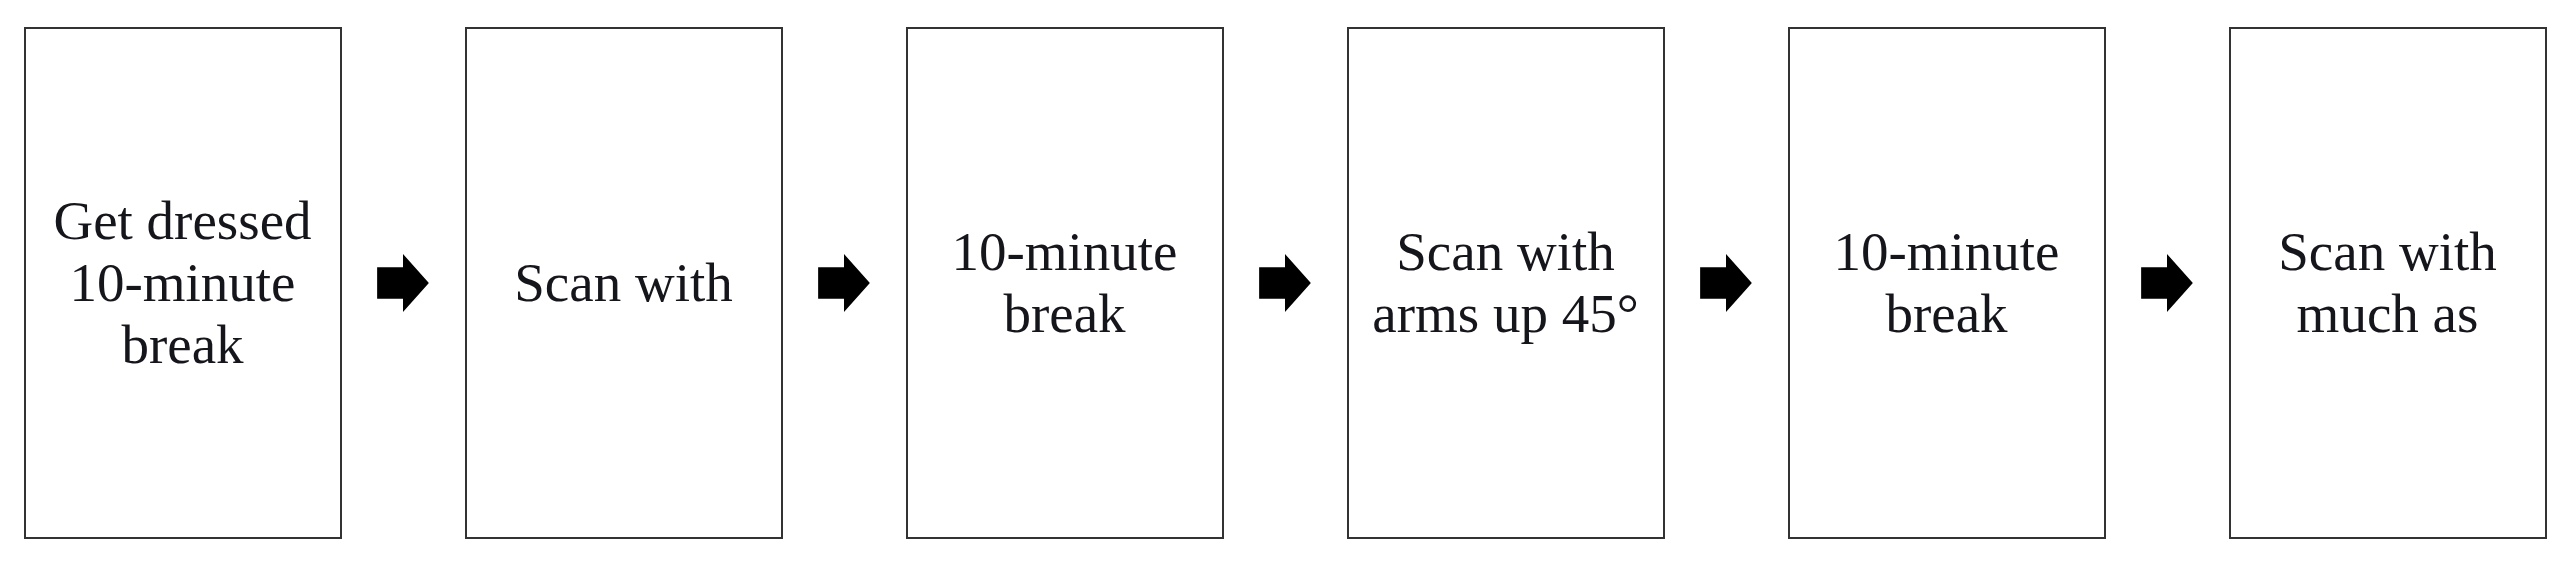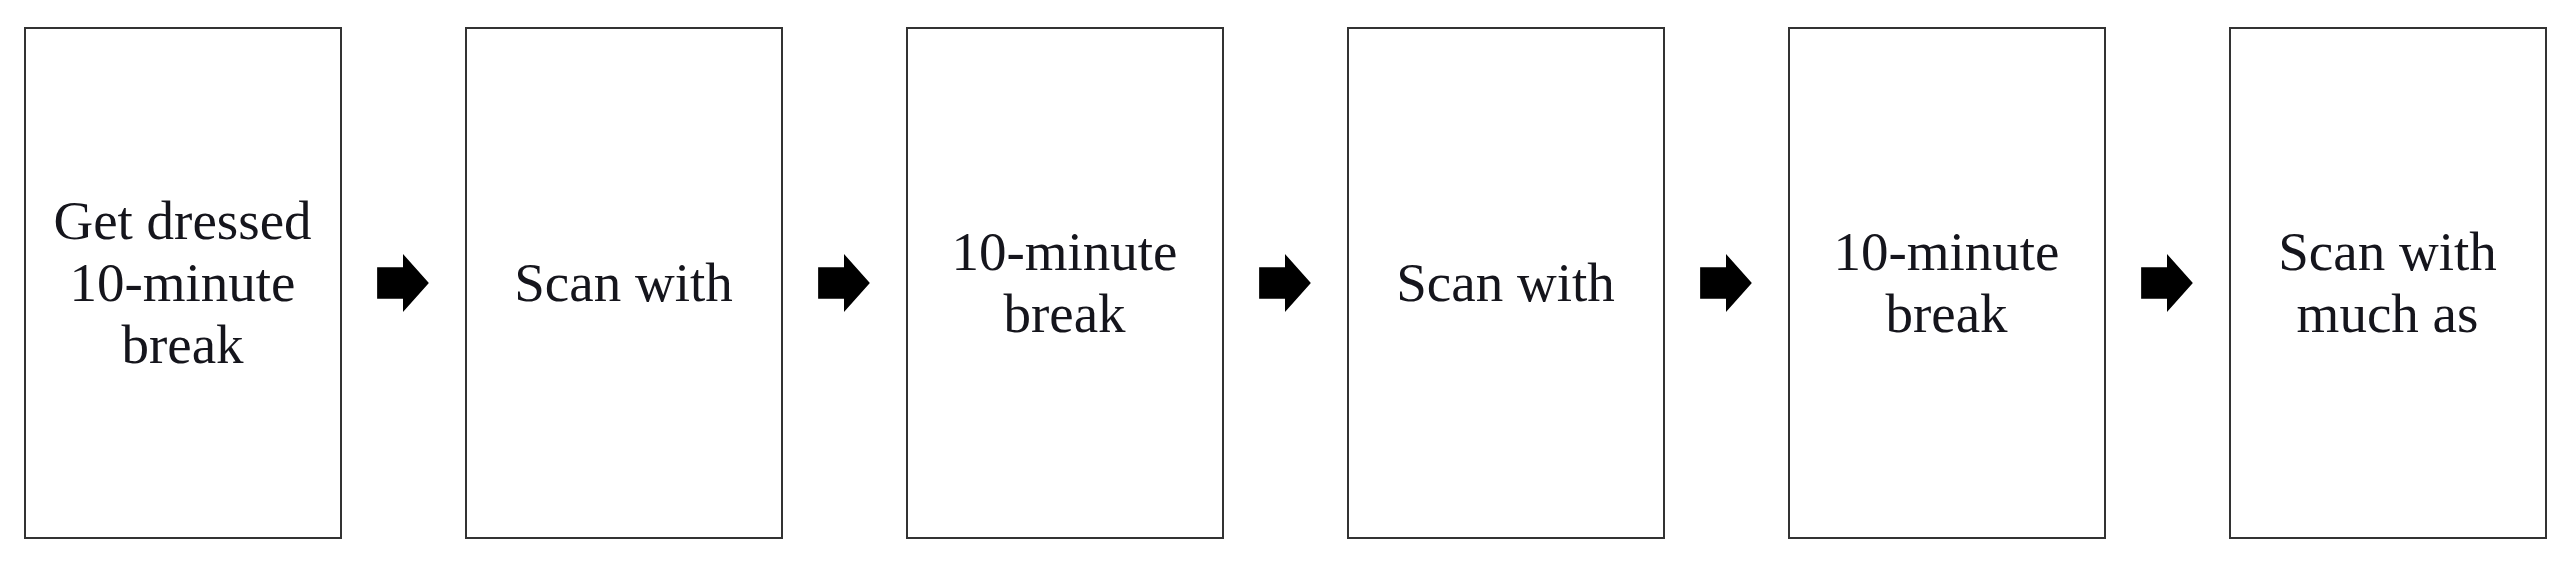--- a/index.html
+++ b/index.html
@@ -97,20 +97,21 @@
 
     <div class="arrow-wrap">
       <svg class="arrow-svg" viewBox="0 0 66 74">
         <polygon points="0,17 33,17 33,0 66,37 33,74 33,57 0,57" fill="#000000"></polygon>
       </svg>
     </div>
 
     <div class="step-box">
       <div class="step-text">
           <div>Scan with</div>
+          <div>arms up 45°</div>
         </div>
     </div>
 
     <div class="arrow-wrap">
       <svg class="arrow-svg" viewBox="0 0 66 74">
         <polygon points="0,17 33,17 33,0 66,37 33,74 33,57 0,57" fill="#000000"></polygon>
       </svg>
     </div>
 
     <div class="step-box">

